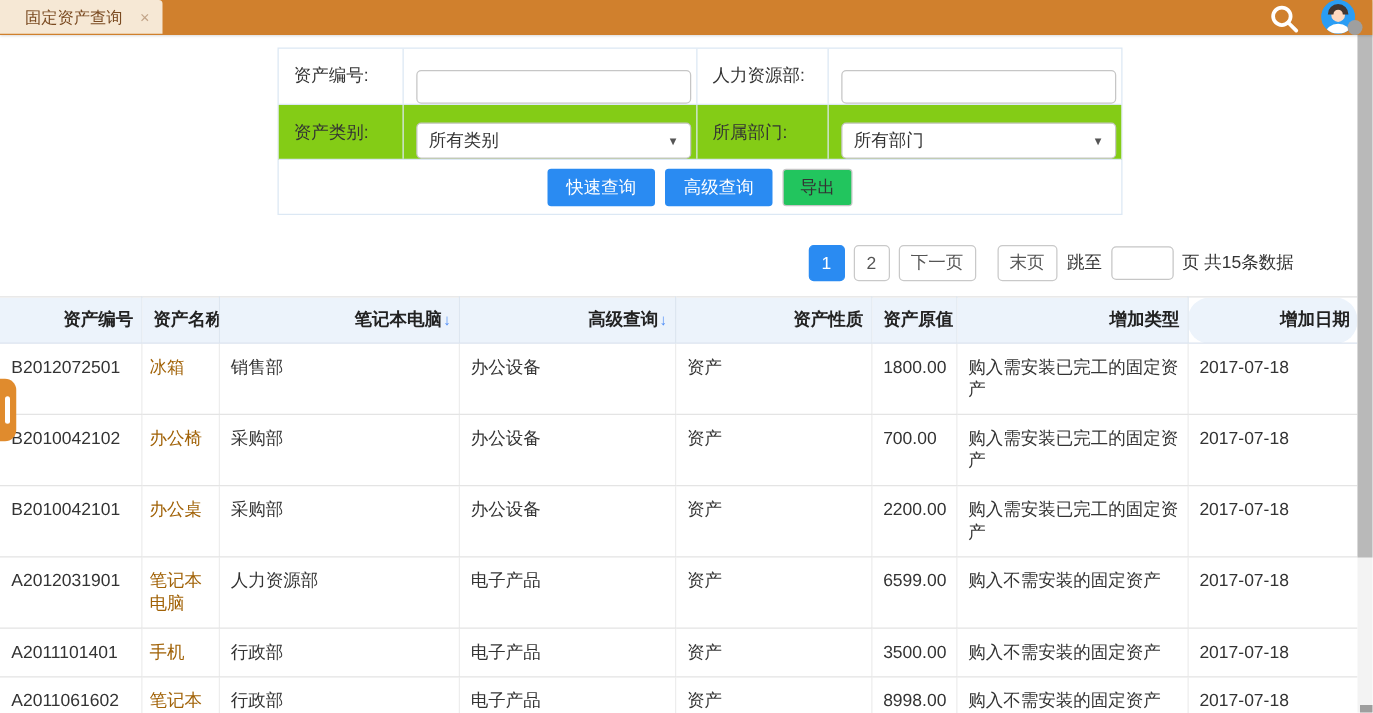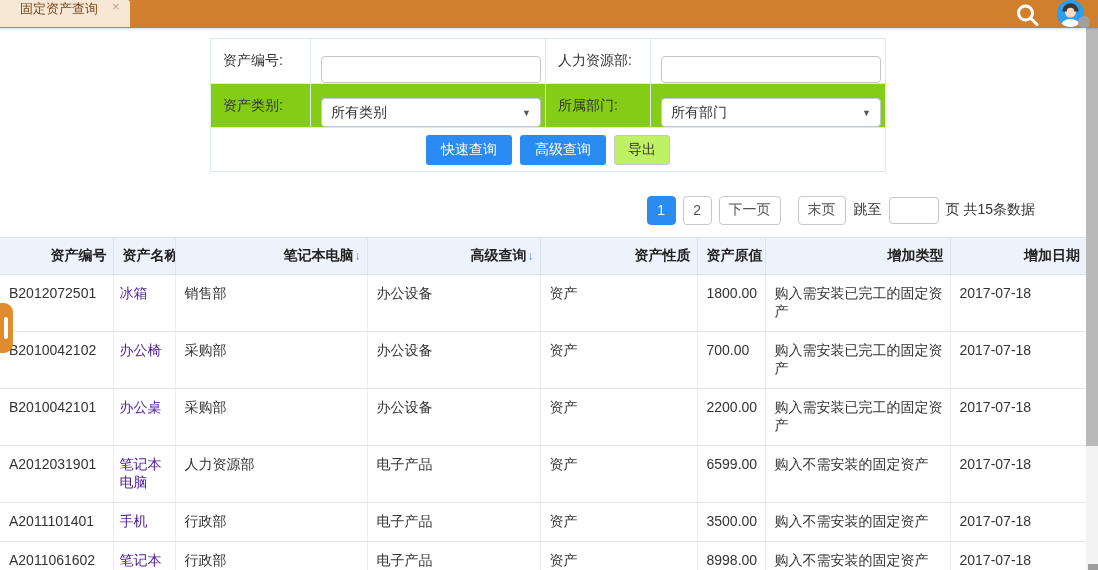--- a/index.html
+++ b/index.html
@@ -11,36 +11,36 @@
   
   .topbar {
     position: absolute; left: 0; top: 0; width: 1098px; height: 28px;
     background: #d0802d;
     box-shadow: 0 1px 2px rgba(0,0,0,.15);
     z-index: 30;
   }
   .tab {
     position: absolute; left: 0; top: 0; height: 27px; width: 130px;
     background: #f6e8d5; color: #7a4a21; font-size: 13px;
-    display: flex; padding-left: 20px;
+    display: flex; align-items: center; padding-left: 20px;
     border-top-right-radius: 3px;
   }
   .tab-close { margin-left: 14px; color: #c2a488; font-size: 13px; line-height: 1; cursor: pointer; }
   .search-btn { position: absolute; right: 58px; top: 2px; width: 26px; height: 26px; cursor: pointer; }
   .avatar {
     position: absolute; right: 14px; top: 0px; width: 27px; height: 27px;
     border-radius: 50%; overflow: hidden; background: #2a9df4;
   }
   .avatar-dot {
     position: absolute; right: 8px; top: 16px; width: 12px; height: 12px;
     border-radius: 50%; background: #9f9f9f;
   }
   
   .form-box {
-    position: absolute; left: 210px; top: 38px; width: 676px;
+    position: absolute; left: 222px; top: 38px; width: 676px;
     border: 1px solid #dce8f4; background: #fff; z-index: 5;
   }
   .f-row { display: flex; align-items: stretch; border-bottom: 1px solid #dce8f4; height: 45px; }
   .f-row.alt { background: #84cc16; height: 44px; }
   .f-row:last-child { border-bottom: none; height: 43px; }
   .f-label {
     display: flex; align-items: center; padding-left: 12px;
     font-size: 14px; color: #333; border-right: 1px solid #dce8f4;
   }
   .f-label.w1 { width: 100px; }
@@ -59,21 +59,21 @@
     font-size: 14px; color: #333; padding: 0 9px;
   }
   .dd-arrow { font-size: 9px; color: #555; }
   .btn-row { display: flex; align-items: center; justify-content: center; gap: 8px; width: 100%; }
   .btn-blue {
     height: 30px; padding: 0 15px; border: none; border-radius: 3px;
     background: #2a8bf2; color: #fff; font-size: 14px; cursor: pointer; font-family: inherit;
   }
   .btn-plain {
     height: 30px; padding: 0 13px; border: 1px solid #c6c6c6; border-radius: 3px;
-    background: #bef264; color: #333; font-size: 14px; cursor: pointer; font-family: inherit;
+    background: #22c55e; color: #333; font-size: 14px; cursor: pointer; font-family: inherit;
   }
   
   .pagination {
     position: absolute; top: 195px; right: 63px; height: 30px;
     display: flex; align-items: center; gap: 7px; font-size: 14px; color: #333;
   }
   .pg-btn {
     min-width: 29px; height: 29px; padding: 0 9px;
     border: 1px solid #c9c9c9; border-radius: 4px; background: #fff; color: #555;
     display: flex; align-items: center; justify-content: center; cursor: pointer;
@@ -89,30 +89,30 @@
   .asset-table {
     position: absolute; left: 0; top: 237px; width: 1086px;
     border-collapse: collapse; font-size: 14px; table-layout: fixed;
   }
   .asset-table th {
     background: #ecf3fb; text-align: right; font-weight: bold; color: #222;
     padding: 9px 6px 9px 9px; border-top: 1px solid #e2e2e2;
     border-bottom: 1px solid #dbe4ef; border-right: 1px solid #dde6f0;
     white-space: nowrap; overflow: hidden;
   }
-  .asset-table th:last-child { border-right: none; }
+  .asset-table th:last-child { border-right: none; border-radius: 18px; }
   .asset-table td {
     padding: 10px 6px 10px 9px; vertical-align: top; color: #333;
     border-bottom: 1px solid #e4e4e4; border-right: 1px solid #ededed;
     word-break: break-all;
   }
   .asset-table td:last-child { border-right: none; }
   .asset-table td.name-cell { padding-left: 6px; padding-right: 0; }
   .tall td { height: 55px; }
-  .cell-link { color: #4c1d95; text-decoration: none; cursor: pointer; }
+  .cell-link { color: #a16207; text-decoration: none; cursor: pointer; }
   .sort-icon { color: #4f8ef7; font-size: 12px; font-weight: normal; margin-left: 1px; }
   
   .side-handle {
     position: absolute; left: 0; top: 303px; width: 13px; height: 50px;
     background: #e08b2d; border-radius: 0 9px 9px 0; cursor: pointer; z-index: 20;
   }
   .side-handle .grip {
     position: absolute; left: 4px; top: 14px; width: 4px; height: 22px;
     background: #fff; border-radius: 2px;
   }

